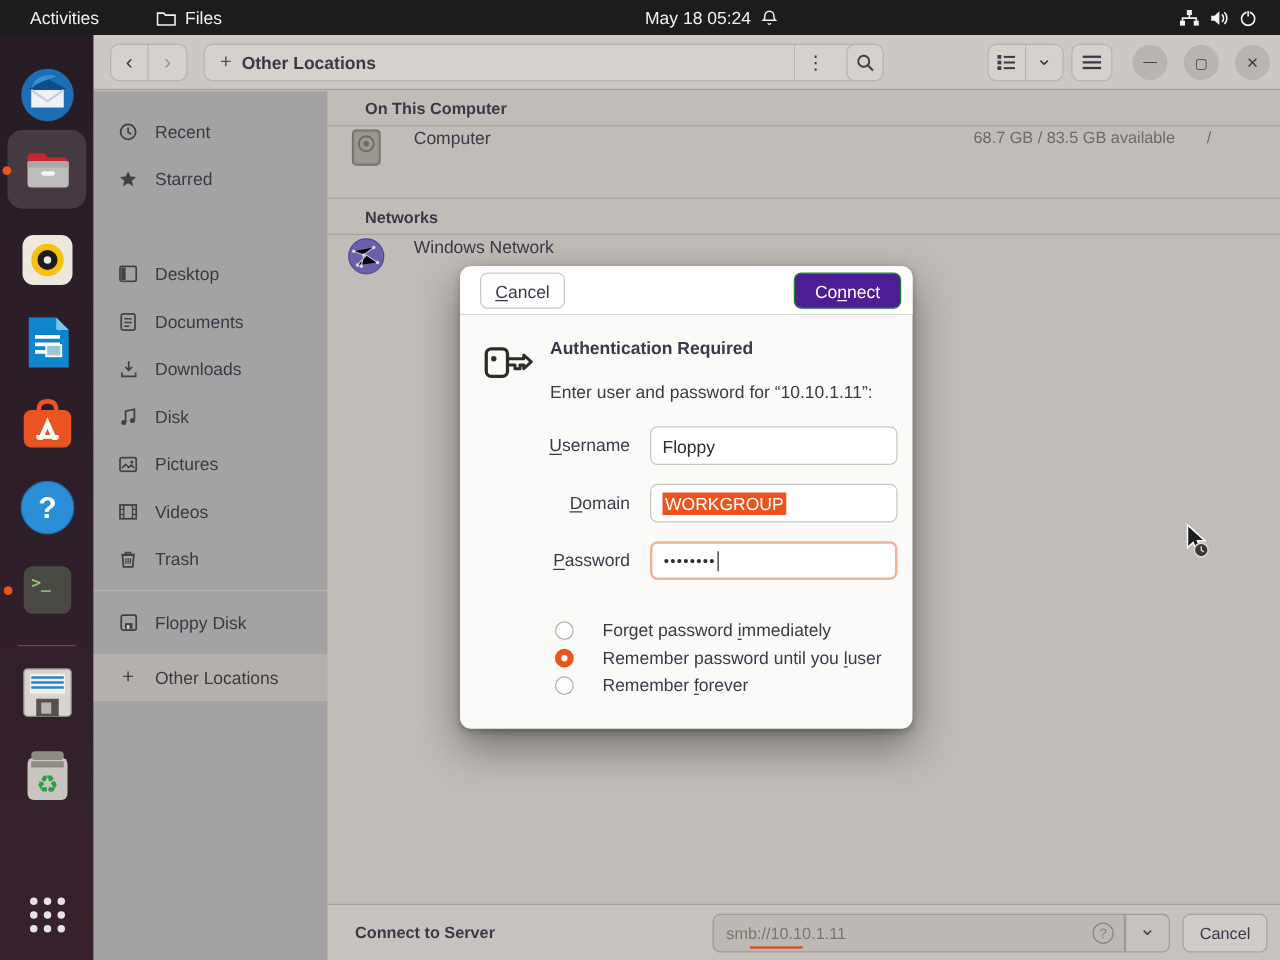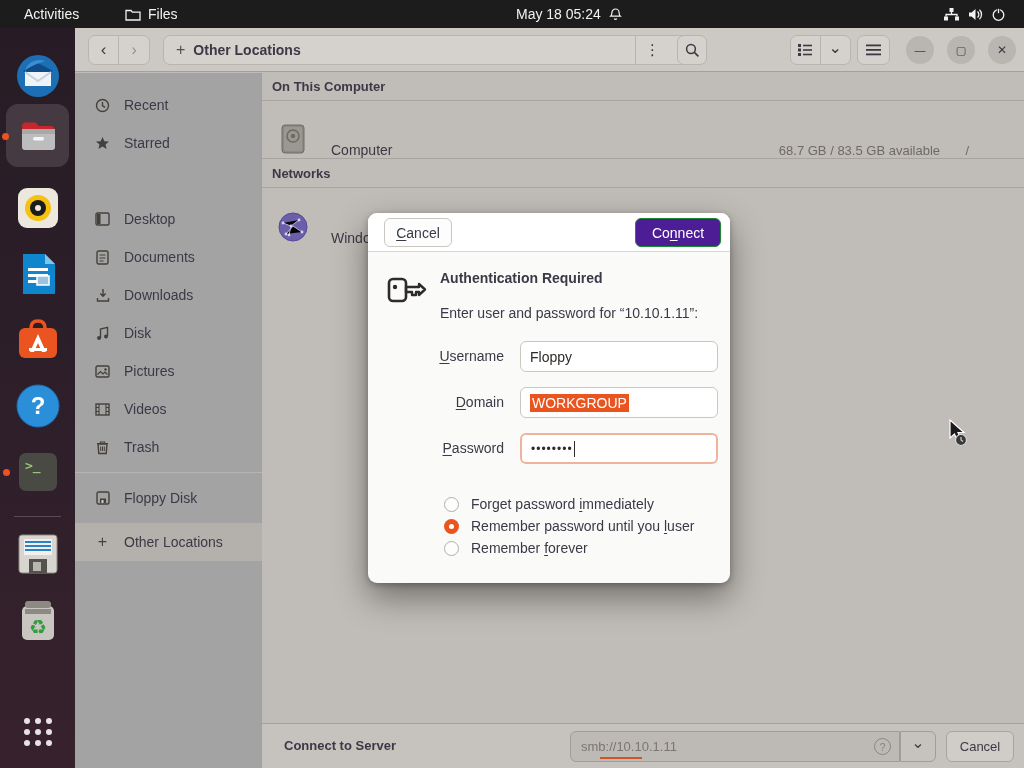--- a/index.html
+++ b/index.html
@@ -45,22 +45,22 @@
 
   
   #sidebar { position:absolute; left:0; top:45px; width:187px; height:707px; background:#a3a3a3; border-right:1px solid #a6a09a; }
   .sb-item { position:absolute; left:0; width:187px; height:38px; display:flex; align-items:center; gap:13px; padding-left:19px; color:#3d3846; font-size:14px; }
   .sb-item .ic { width:17px; display:flex; justify-content:center; color:#45403b; }
   .sb-sep { position:absolute; left:0; width:187px; height:1px; background:#b7b3ae; }
   .sb-selected { background:#b4b0ab; }
 
   
   #main { position:absolute; left:187px; top:45px; width:762px; height:650px; background:#c0bcb7; }
-  .sec-head { position:absolute; left:0; width:762px; height:28px; display:flex; align-items:flex-end; padding:0 0 6px 10px; font-size:13px; font-weight:bold; color:#3d3846; border-bottom:1px solid #a9a39d; }
-  .row { position:absolute; left:0; width:762px; display:flex; align-items:flex-end; border-bottom:1px solid #a9a39d; font-size:14px; color:#3d3846; }
+  .sec-head { position:absolute; left:0; width:762px; height:28px; display:flex; align-items:flex-end; padding:0 0 6px 30px; font-size:13px; font-weight:bold; color:#3d3846; border-bottom:1px solid #a9a39d; }
+  .row { position:absolute; left:0; width:762px; display:flex; align-items:flex-start; border-bottom:1px solid #a9a39d; font-size:14px; color:#3d3846; }
   .row .ric { margin:0 22px 0 15px; }
   .row .rright { position:absolute; right:84px; color:#6e6a65; font-size:13px; }
   .row .rpath { position:absolute; right:55px; color:#6e6a65; font-size:13px; }
 
   
   #bottombar { position:absolute; left:187px; top:695px; width:762px; height:45px; background:#c6c2bd; border-top:1px solid #a6a09a; }
   #connect-label { position:absolute; left:22px; top:14px; font-size:13px; font-weight:bold; color:#3d3846; }
   #server-entry { position:absolute; left:308px; top:7px; width:330px; height:31px; background:#bdb9b4; border:1px solid #a29c96; border-radius:6px 0 0 6px; display:flex; align-items:center; padding:0 10px; font-size:13px; color:#7b766f; }
   #server-underline { position:absolute; left:338px; top:33px; width:42px; height:2px; background:#d2552a; }
   #qmark { position:absolute; right:8px; top:6px; width:17px; height:17px; border:1px solid #8a857f; border-radius:50%; color:#8a857f; font-size:11px; display:flex; align-items:center; justify-content:center; }
@@ -74,21 +74,21 @@
   #dlg-connect { position:absolute; right:9px; top:5px; width:86px; height:29px; background:#4c1d95; border:1px solid #1c8a31; border-radius:6px; display:flex; align-items:center; justify-content:center; font-size:14px; color:#ffffff; }
   .mn-key { text-decoration:underline; text-underline-offset:2px; }
   #key-icon { position:absolute; left:13px; top:58px; }
   #dlg-title { position:absolute; left:72px; top:57px; font-size:14px; font-weight:bold; color:#3d3846; }
   #dlg-subtitle { position:absolute; left:72px; top:92px; font-size:14px; color:#3d3846; }
   .fld-label { position:absolute; width:128px; text-align:right; font-size:14px; color:#3d3846; }
   .fld-input { position:absolute; left:152px; width:198px; height:31px; background:#ffffff; border:1px solid #ccc6c0; border-radius:6px; display:flex; align-items:center; padding:0 9px; font-size:14px; color:#2e2b28; }
   #fld-password { border:2px solid #efb39c; }
   .sel-text { background:#e9541f; color:#ffffff; padding:1px 2px; }
   .caret { display:inline-block; width:1px; height:16px; background:#2e2b28; margin-left:1px; }
-  .radio-row { position:absolute; left:76px; display:flex; align-items:center; gap:12px; font-size:14px; color:#3d3846; }
+  .radio-row { position:absolute; left:76px; display:flex; align-items:center; gap:23px; font-size:14px; color:#3d3846; }
   .radio { width:15px; height:15px; border-radius:50%; border:1px solid #b4aea8; background:#fdfdfd; }
   .radio.on { border:none; background:#e9541f; position:relative; }
   .radio.on::after { content:""; position:absolute; left:5px; top:5px; width:5px; height:5px; border-radius:50%; background:#ffffff; }
 
   
   #cursor { left:944px; top:418px; }
 </style>
 </head>
 <body>
 

